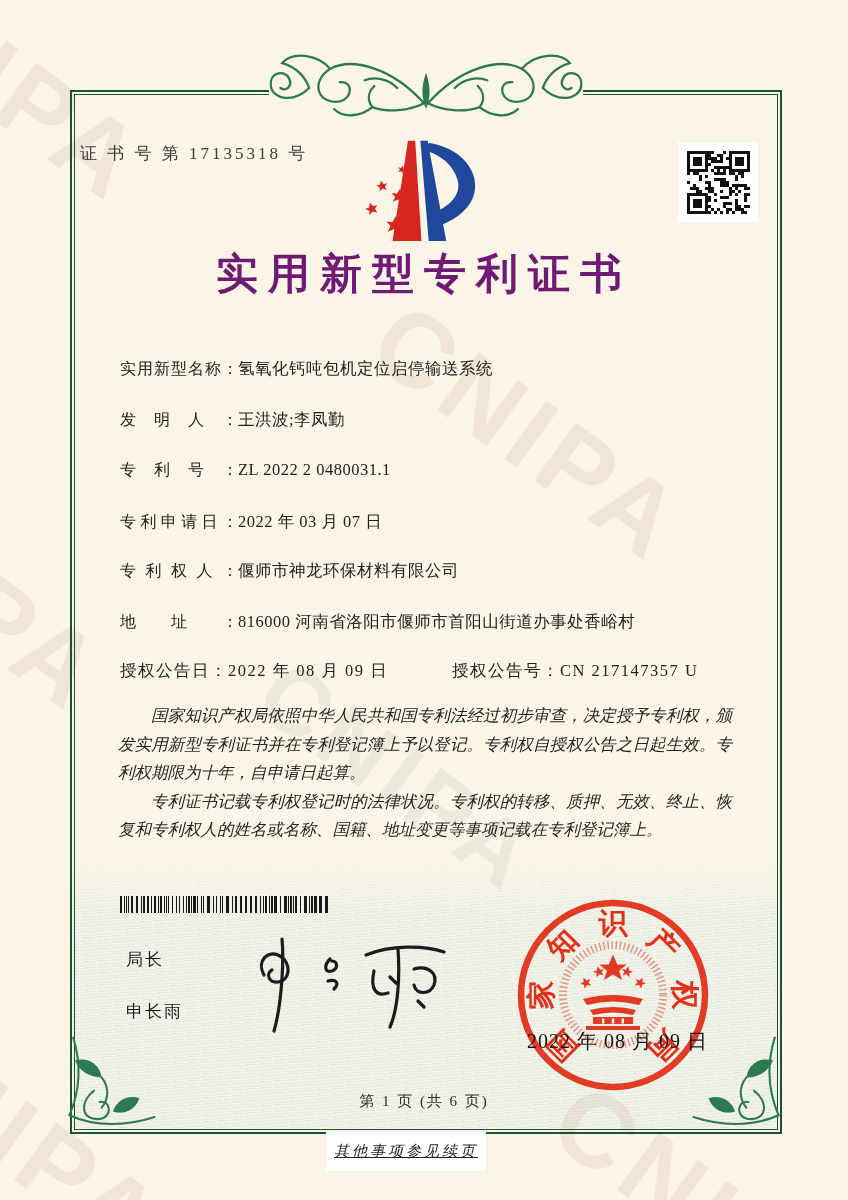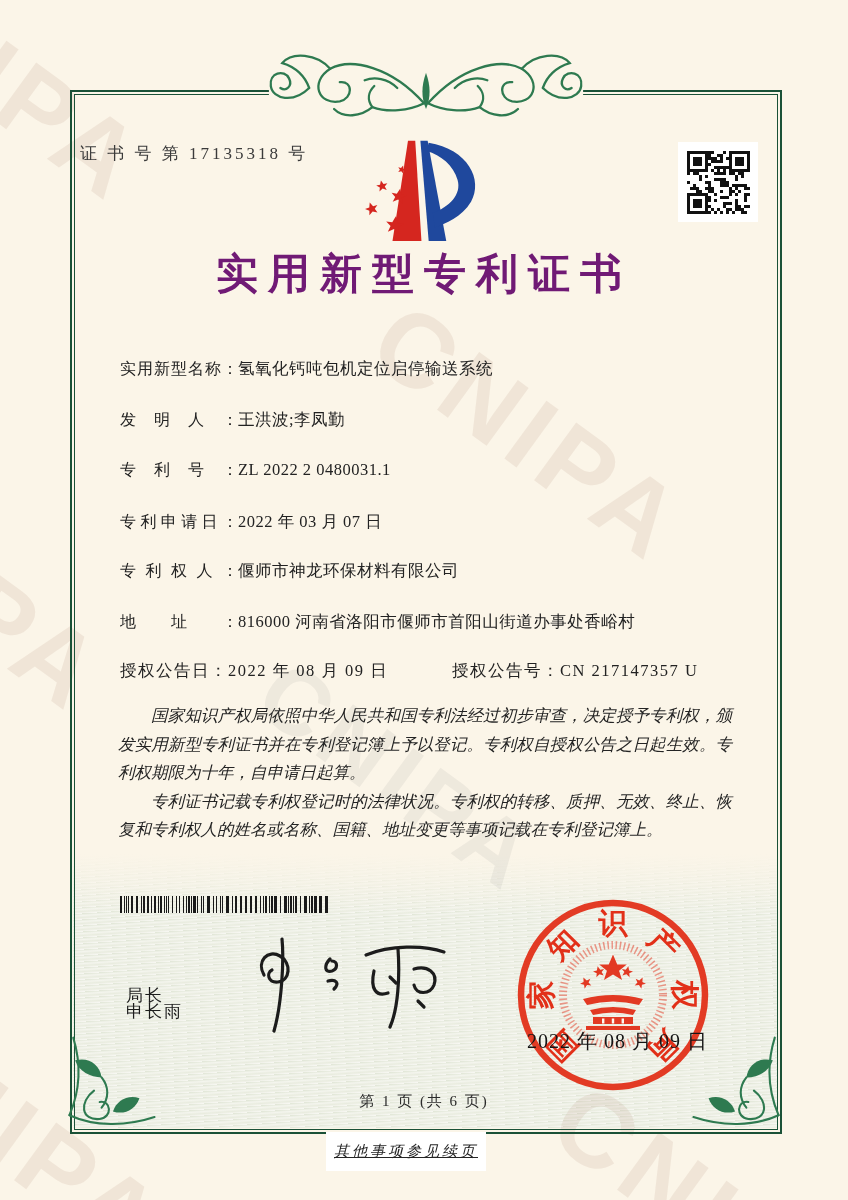--- a/index.html
+++ b/index.html
@@ -71,21 +71,21 @@
   .grant-left{position:absolute;z-index:4;left:120px;top:660px;font-size:16.5px;letter-spacing:1.5px;white-space:nowrap;}
   .grant-right{position:absolute;z-index:4;left:452px;top:660px;font-size:16.5px;letter-spacing:1.5px;white-space:nowrap;}
   
   .body-text{
     position:absolute;z-index:4;left:118px;top:702px;width:614px;
     font-size:16.5px;line-height:28.5px;font-style:italic;text-align:justify;color:#242424;
   }
   .body-text p{margin:0;text-indent:2em;}
   
   .barcode{position:absolute;z-index:4;left:120px;top:896px;width:215px;height:17px;}
-  .director-title{position:absolute;z-index:4;left:126px;top:984px;font-size:17px;letter-spacing:2px;
+  .director-title{position:absolute;z-index:4;left:126px;top:948px;font-size:17px;letter-spacing:2px;
                   font-family:"Liberation Sans","DejaVu Sans",sans-serif;color:#1c1c1c;text-align:right;}
   .director-name{position:absolute;z-index:4;left:126px;top:1000px;font-size:17px;letter-spacing:2px;
                  font-family:"Liberation Sans","DejaVu Sans",sans-serif;color:#1c1c1c;}
   .signature{position:absolute;z-index:5;left:238px;top:924px;width:230px;height:114px;}
   .seal{position:absolute;z-index:5;left:506px;top:888px;width:214px;height:214px;}
   .seal-date{position:absolute;z-index:6;left:527px;top:1028px;font-size:20px;letter-spacing:1px;
              color:#151515;white-space:nowrap;}
   .page-info{position:absolute;z-index:4;left:70px;top:1092px;width:708px;text-align:center;
              font-size:15px;letter-spacing:2px;color:#2b2b2b;}
   .continuation{

